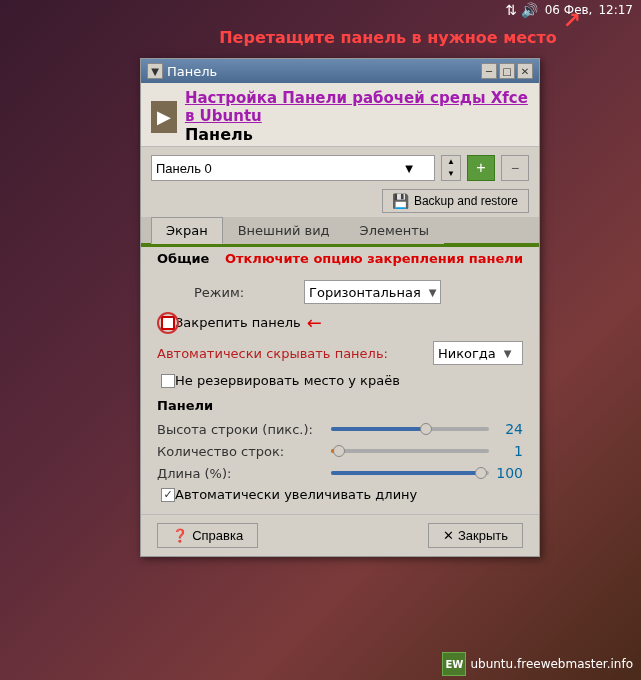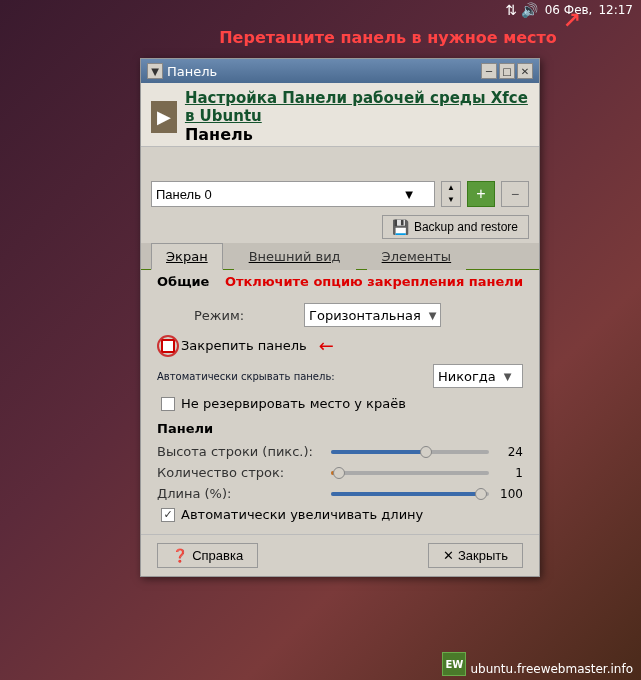--- a/index.html
+++ b/index.html
@@ -112,40 +112,39 @@
     .subtitle-icon {
       width: 32px;
       height: 32px;
       background: #7a6a50;
       display: flex;
       align-items: center;
       justify-content: center;
     }
 
     .subtitle-text {
-      color: #14532d;
+      color: #a21caf;
       font-size: 15px;
       font-weight: bold;
       text-decoration: underline;
     }
 
     .dialog-header-title {
       font-size: 16px;
       font-weight: bold;
       color: #000;
     }
 
     
     .panel-selector-row {
       display: flex;
       align-items: center;
       gap: 6px;
       padding: 8px 10px 4px 10px;
       background: #d4d0c8;
-      margin-top: 26px;
     }
 
     .panel-select {
       flex: 1;
       height: 26px;
       background: white;
       border: 1px solid #999;
       padding: 2px 4px;
       font-size: 13px;
       appearance: none;
@@ -213,24 +212,23 @@
       cursor: pointer;
       display: flex;
       align-items: center;
       gap: 4px;
     }
 
     
     .tabs-row {
       display: flex;
       background: #c4c0b8;
-      border-bottom: 1px solid #4d7c0f;
+      border-bottom: 4px solid #4d7c0f;
       padding: 0 10px;
-      gap: 11px;
-      text-decoration: underline;
+      gap: 0;
     }
 
     .tab {
       padding: 5px 14px;
       font-size: 13px;
       cursor: pointer;
       border: 1px solid transparent;
       border-bottom: none;
       background: #c4c0b8;
       color: #333;
@@ -286,21 +284,20 @@
     .combo-arrow {
       font-size: 10px;
       color: #555;
       margin-left: 4px;
     }
 
     
     .checkbox-row {
       display: flex;
       align-items: center;
-      gap: 6px;
       margin-bottom: 8px;
       padding-left: 4px;
     }
 
     .checkbox {
       width: 14px;
       height: 14px;
       border: 2px solid #cc0000;
       background: white;
       display: flex;
@@ -349,22 +346,22 @@
     }
 
     
     .autohide-row {
       display: flex;
       align-items: center;
       margin-bottom: 8px;
     }
 
     .autohide-label {
-      font-size: 10px;
-      color: #0f172a;
+      font-size: 13px;
+      color: #b91c1c;
       flex: 1;
     }
 
     
     .section-sizes {
       margin-top: 10px;
     }
 
     .slider-row {
       display: flex;
@@ -407,22 +404,22 @@
       border-radius: 50%;
       position: absolute;
       top: -4px;
       transform: translateX(-50%);
       cursor: pointer;
     }
 
     .slider-value {
       width: 30px;
       text-align: right;
-      font-size: 12px;
-      color: #000000;
+      font-size: 14px;
+      color: #0369a1;
     }
 
     
     .dialog-footer {
       display: flex;
       justify-content: space-between;
       align-items: center;
       padding: 8px 16px;
       background: #d4d0c8;
       border-top: 1px solid #bbb;
@@ -438,21 +435,21 @@
       align-items: center;
       gap: 4px;
     }
 
     
     .watermark {
       position: absolute;
       bottom: 4px;
       right: 8px;
       display: flex;
-      align-items: flex-end;
+      align-items: center;
       gap: 4px;
       color: white;
       font-size: 12px;
     }
 
     .watermark-icon {
       width: 24px;
       height: 24px;
       background: #4a7a2a;
       border: 1px solid #6aaa4a;

